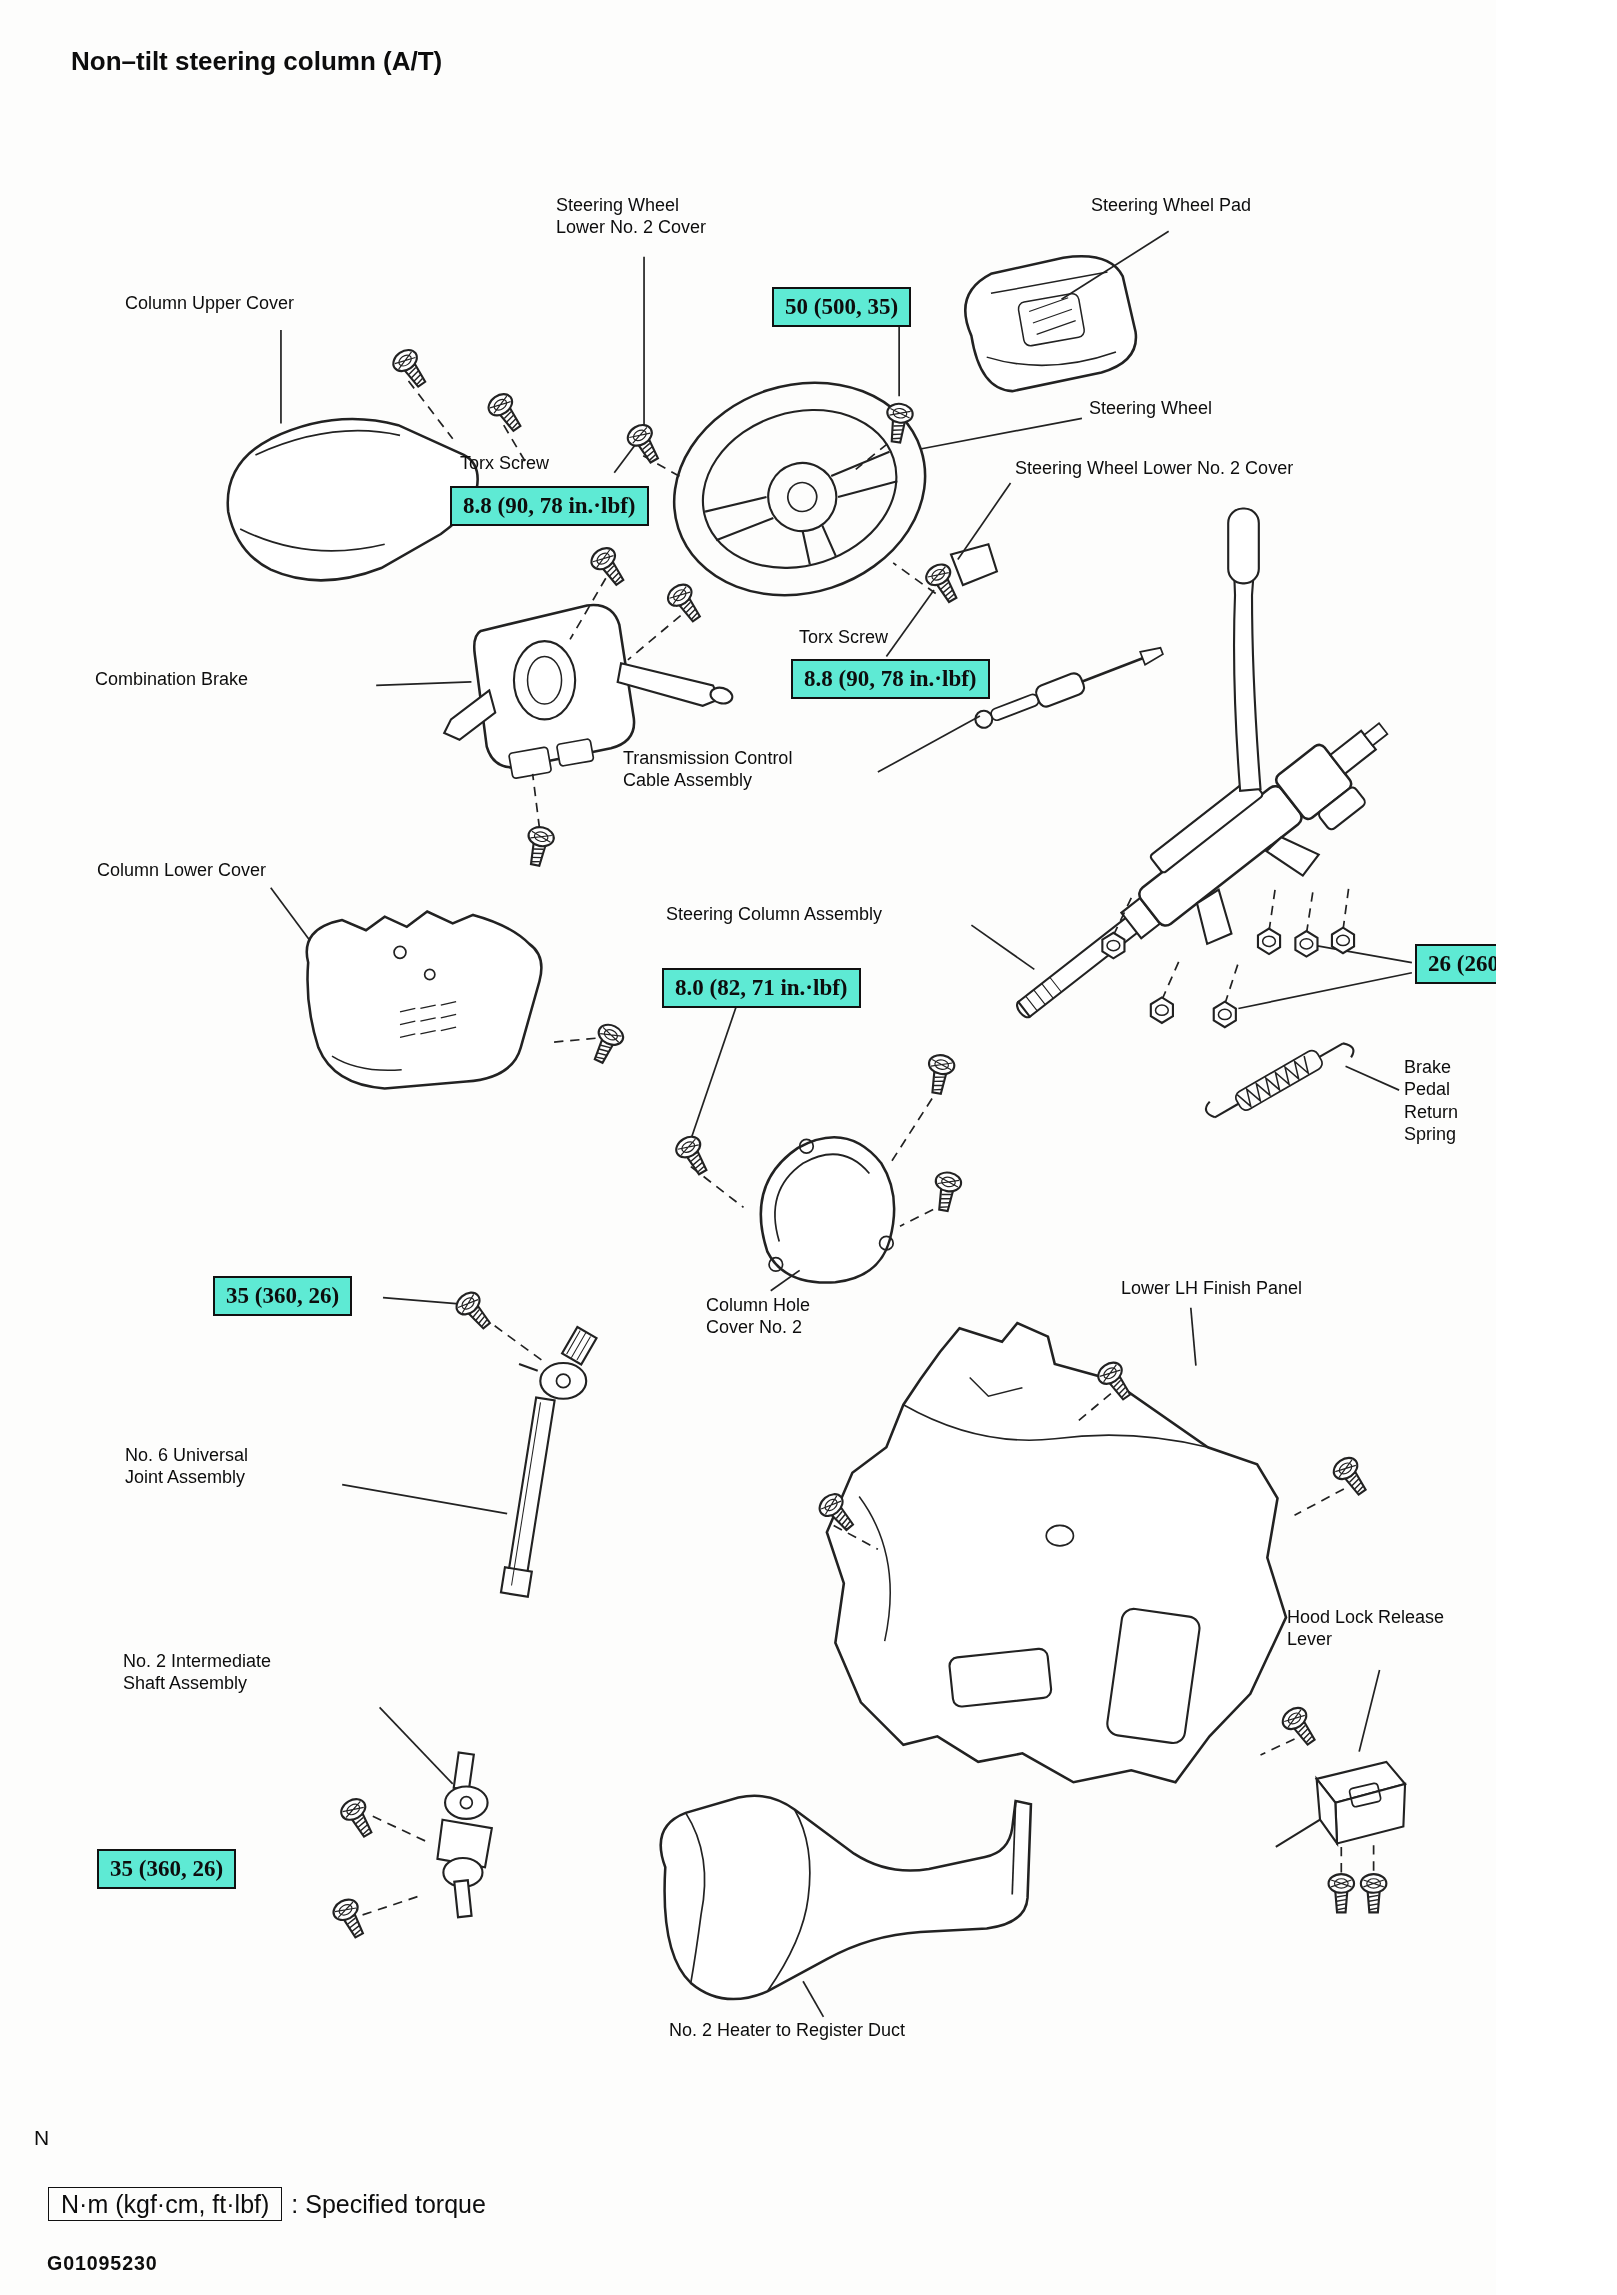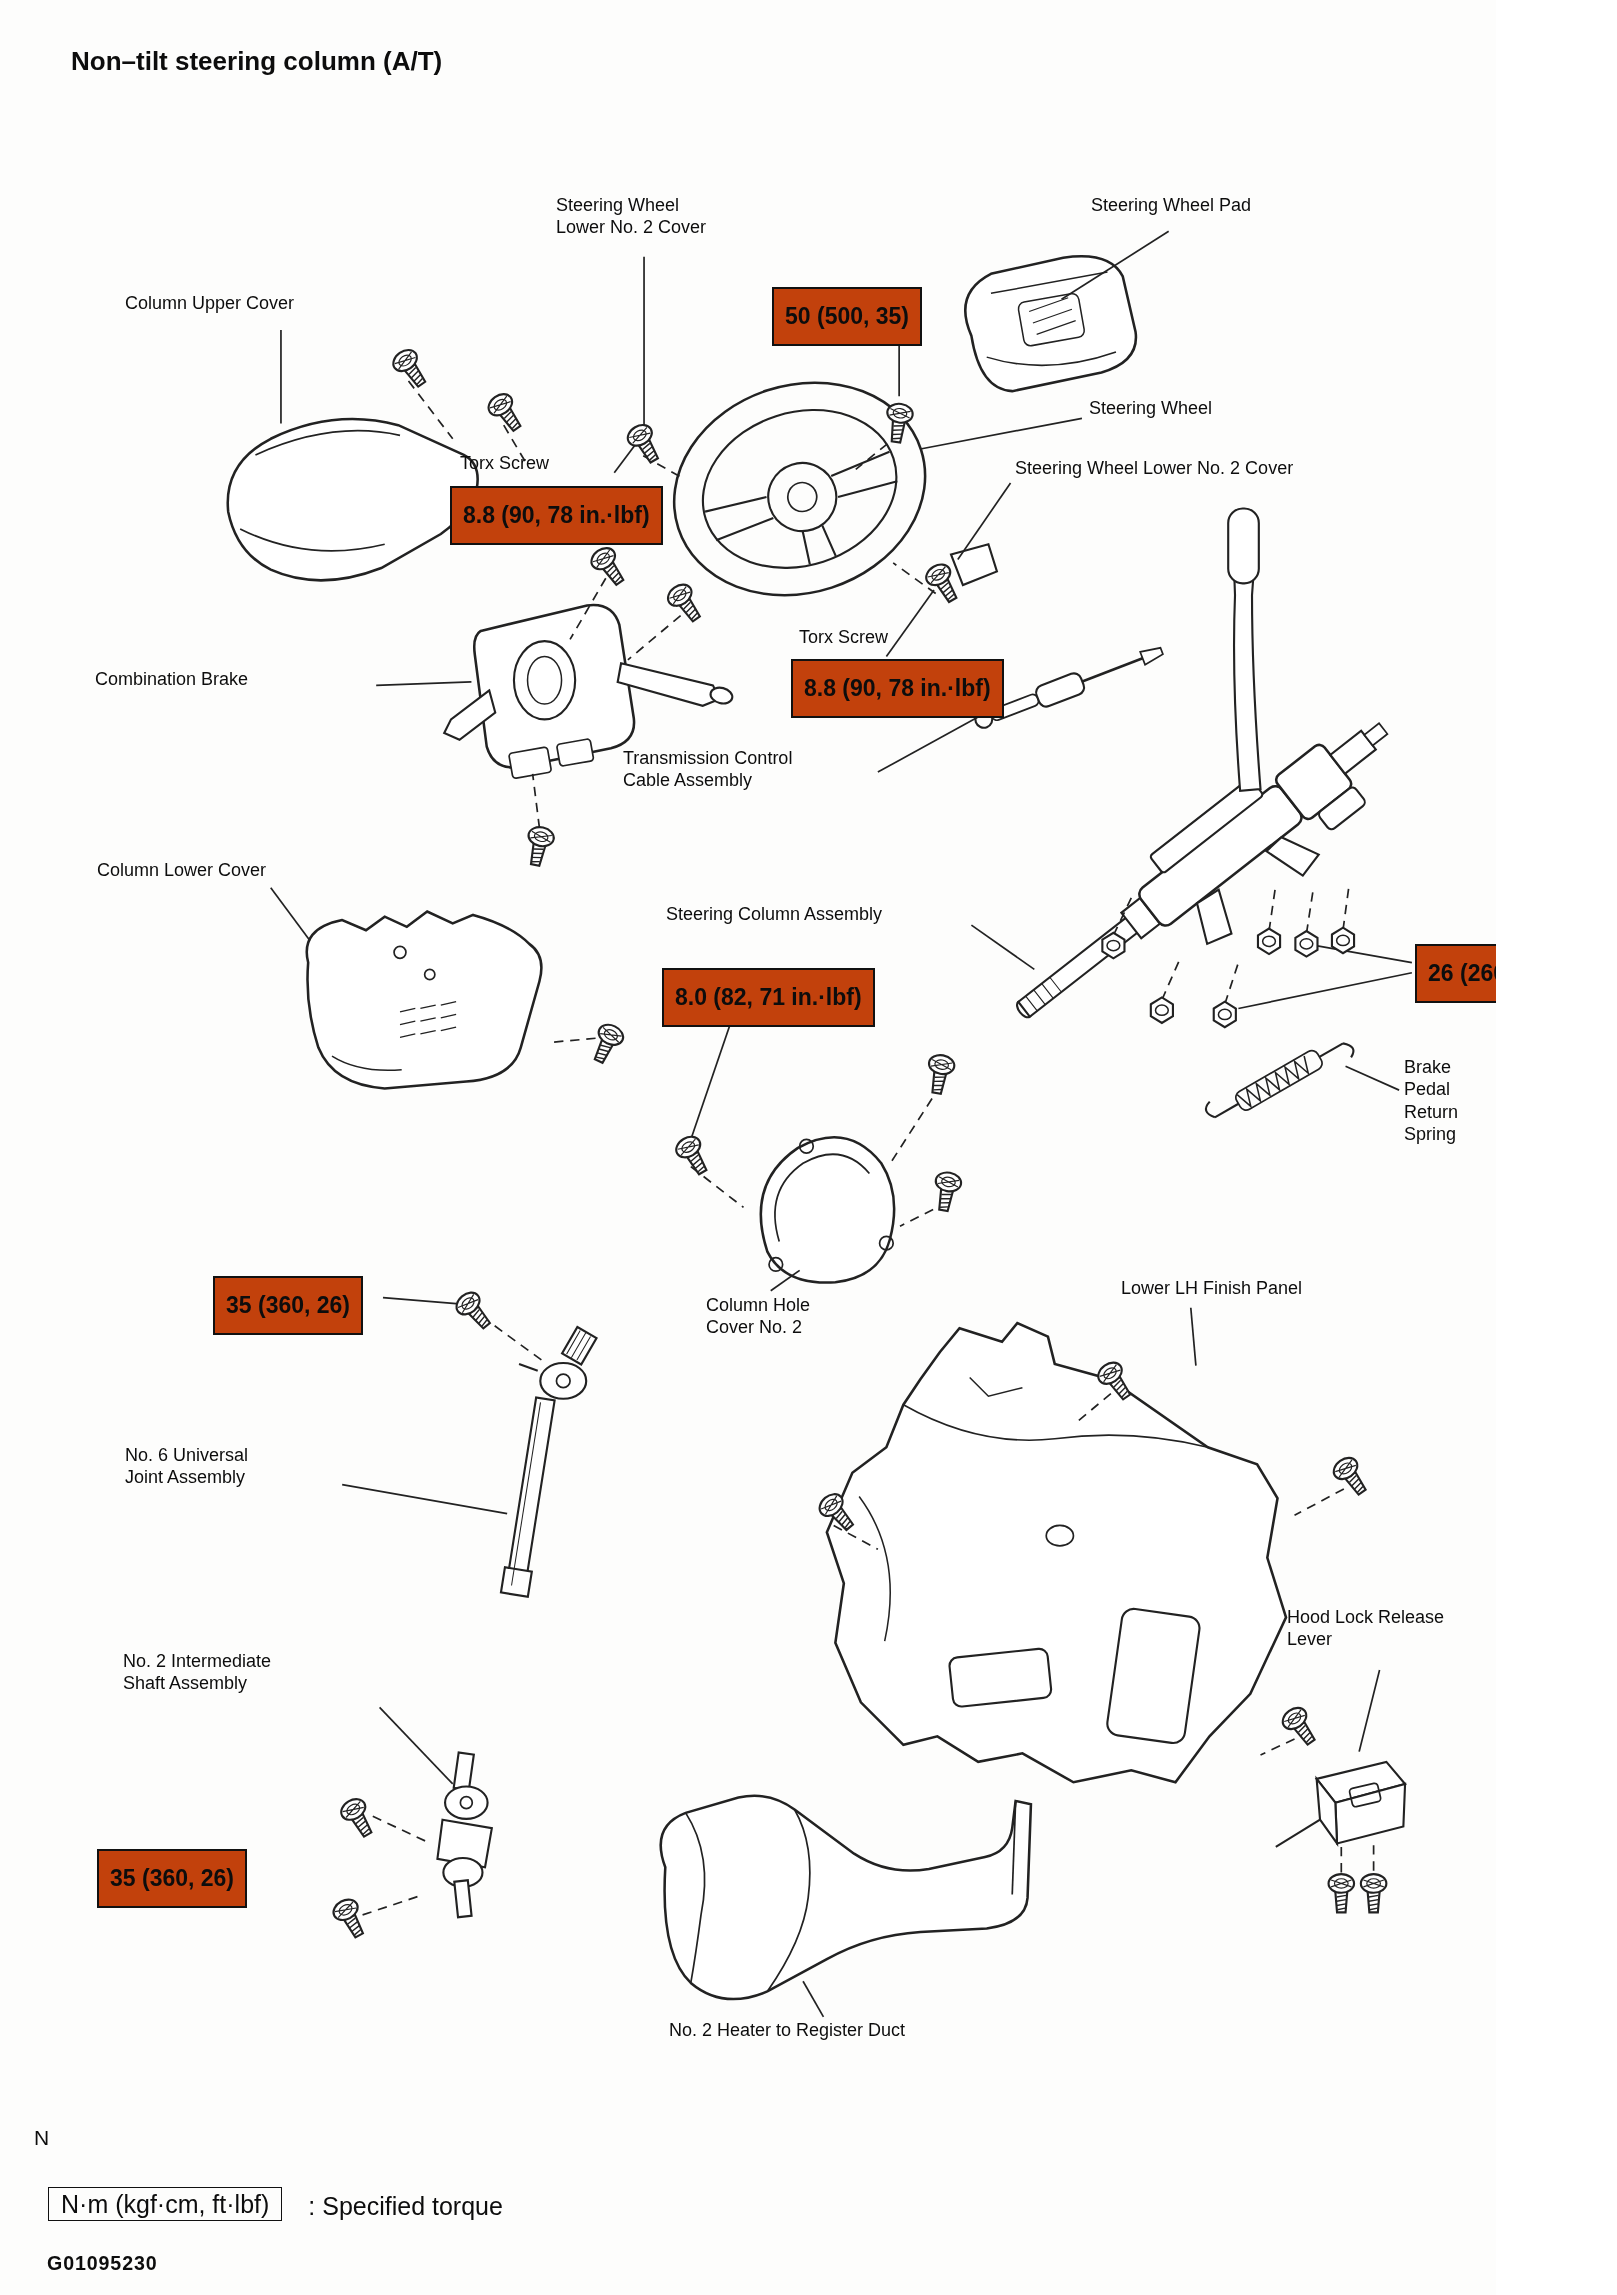--- a/index.html
+++ b/index.html
@@ -5,24 +5,24 @@
   * { margin:0; padding:0; box-sizing:border-box; }
   html,body { background:#ffffff; }
   .sheet {
     position:relative; width:1496px; height:2295px;
     background:#fdfdfc; overflow:hidden;
     font-family:"Liberation Sans", sans-serif; color:#0d0d0d;
   }
   .page-title { position:absolute; font-size:26px; font-weight:bold; white-space:pre; }
   .label { position:absolute; font-size:18px; line-height:1.24; white-space:pre-line; }
   .torque-box {
-    position:absolute; border:2.6px solid #111; background:#c2410c;
-    padding:14px 11px; font-size:23px; font-weight:bold; white-space:nowrap;
+    position:absolute; border:2.6px solid #111; background:#5eead4;
+    padding:5px 11px; font-size:23px; font-weight:bold; white-space:nowrap;font-family:Liberation Serif, serif;
   }
-  .legend { position:absolute; display:flex; align-items:flex-end; gap:26px; font-size:25px; }
+  .legend { position:absolute; display:flex; align-items:center; gap:9px; font-size:25px; }
   .legend .unit-box { border:1.7px solid #111; padding:1.7px 12px; white-space:nowrap; }
   .footnote-n { position:absolute; font-size:21px; }
   .figure-id { position:absolute; font-size:19.6px; font-weight:bold; letter-spacing:0.9px;margin-left:16px; }
   svg.art { position:absolute; left:0; top:0; }
 </style>
 </head>
 <body>
 
 <div class="sheet">
 

